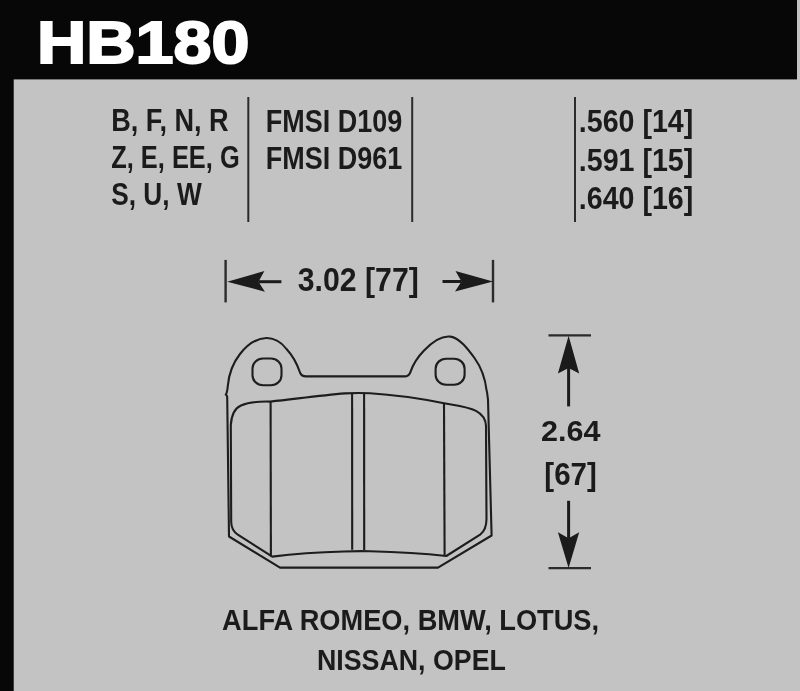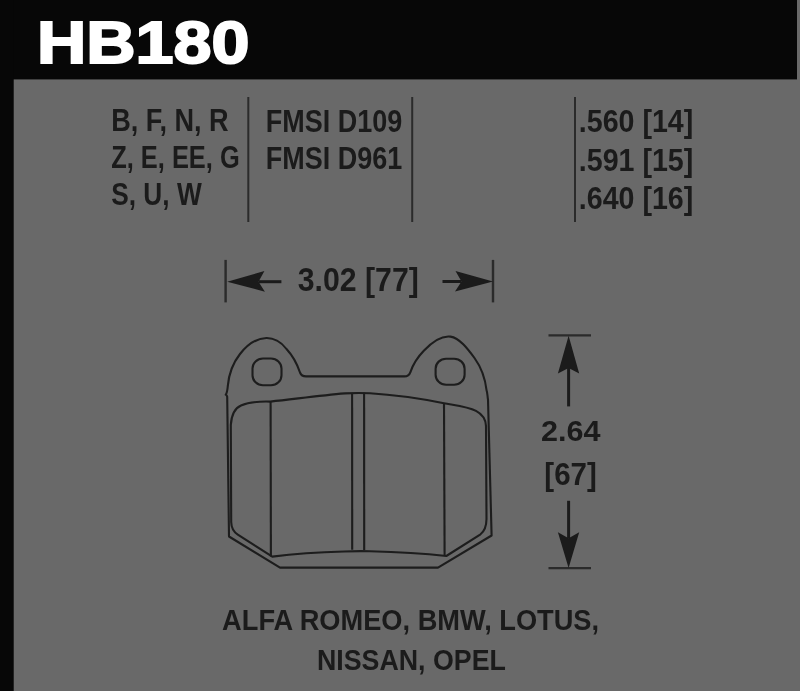--- a/index.html
+++ b/index.html
@@ -1,16 +1,16 @@
 <!DOCTYPE html>
 <html><head>
 <meta charset="utf-8">
 <style>
   html,body{margin:0;padding:0;background:#fff;}
-  #page{filter:grayscale(1);-webkit-font-smoothing:antialiased;position:relative;width:800px;height:691px;background:#a16207;overflow:hidden;font-family:"Liberation Sans",sans-serif;}
+  #page{filter:grayscale(1);-webkit-font-smoothing:antialiased;position:relative;width:800px;height:691px;background:#fdba74;overflow:hidden;font-family:"Liberation Sans",sans-serif;}
   svg{position:absolute;left:0;top:0;}
   text{-webkit-font-smoothing:antialiased;}
 </style>
 </head>
 <body>
 <div id="page">
 <svg width="800" height="691" viewBox="0 0 800 691">
 
   <rect x="0" y="0" width="797" height="79.4" fill="#070707"></rect>
 

